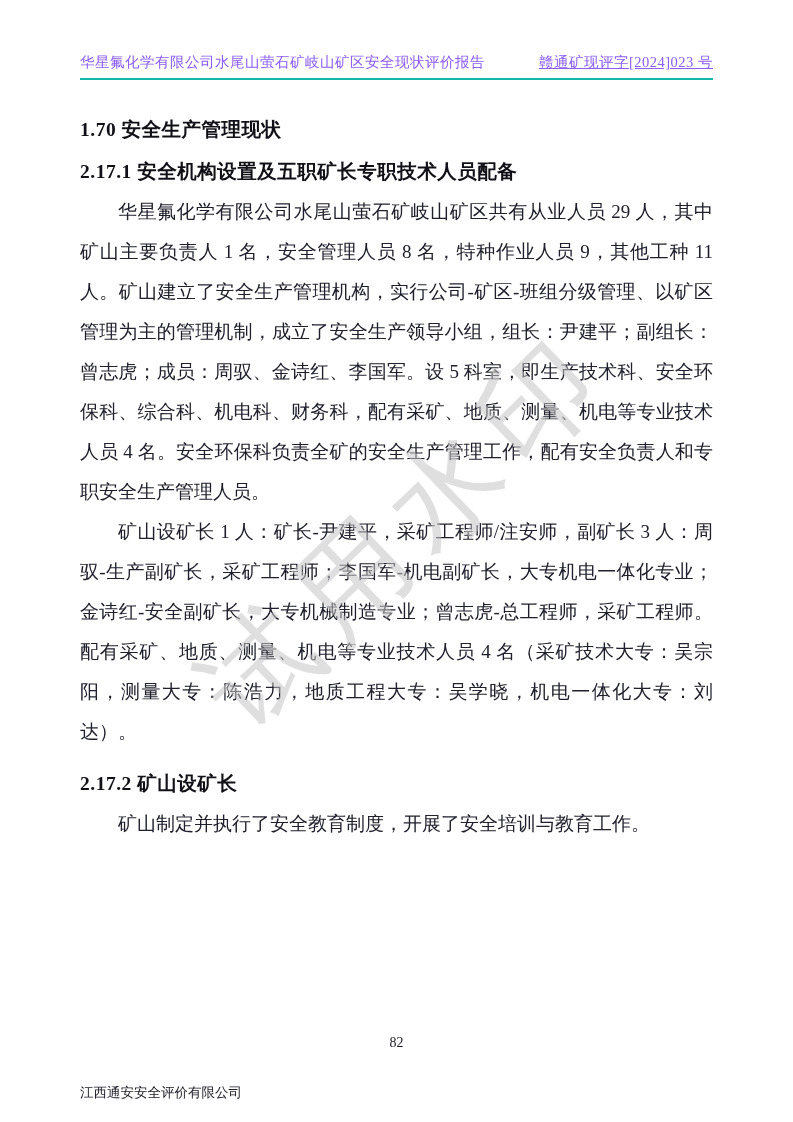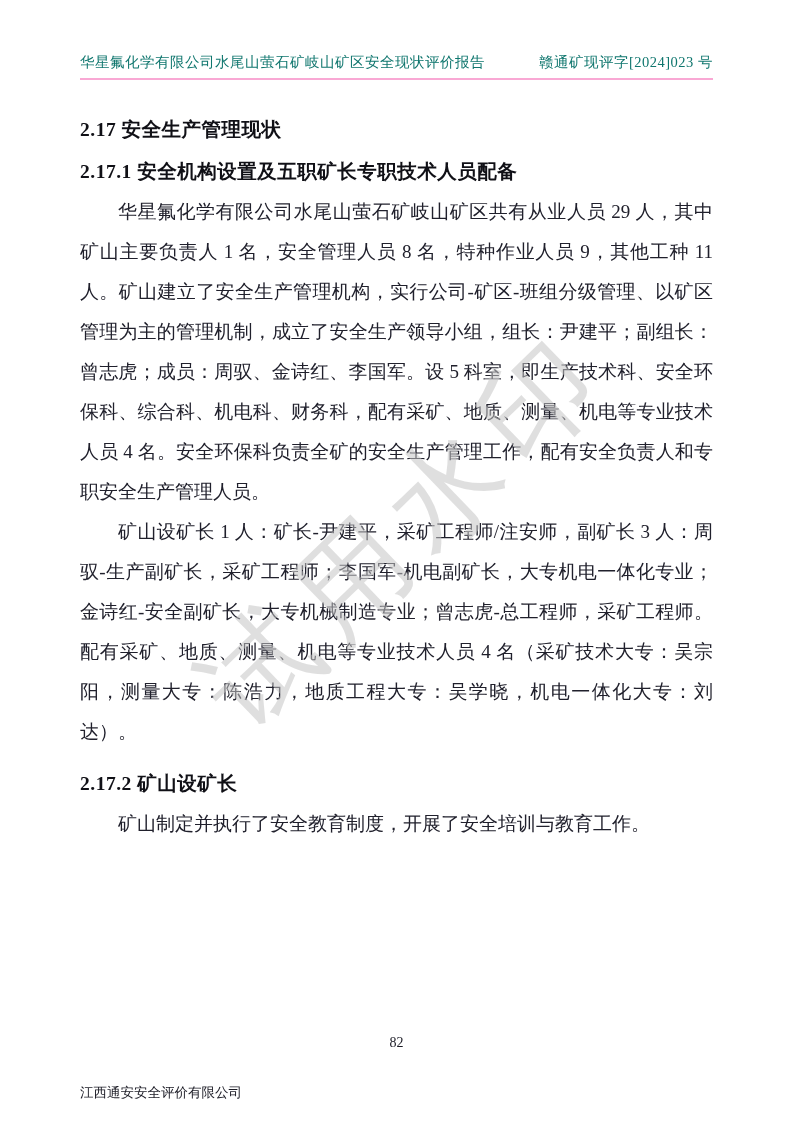--- a/index.html
+++ b/index.html
@@ -21,25 +21,25 @@
     position: absolute;
     top: 52px;
     left: 80px;
     width: 633px;
     display: flex;
     justify-content: space-between;
     align-items: flex-end;
     font-size: 14.5px;
     line-height: 20px;
     padding-bottom: 6px;
-    border-bottom: 2px solid #f9a8d4;
-    color: #0f766e;
+    border-bottom: 2px solid #14b8a6;
+    color: #8b5cf6;
   }
   .page-header .hdr-left { letter-spacing: 0.5px; }
-  .page-header .hdr-right { letter-spacing: 0.5px; }
+  .page-header .hdr-right { letter-spacing: 0.5px; text-decoration: underline; }
 
   
   .doc-main {
     position: absolute;
     top: 98px;
     left: 80px;
     width: 633px;
   }
   p.body {
     margin: 0;
@@ -101,21 +101,21 @@
 
 <div class="page">
 
   <header class="page-header">
     <span class="hdr-left">华星氟化学有限公司水尾山萤石矿岐山矿区安全现状评价报告</span>
     <span class="hdr-right">赣通矿现评字[2024]023 号</span>
   </header>
 
   <main class="doc-main">
 
-    <h2 class="sec">2.17 安全生产管理现状</h2>
+    <h2 class="sec">1.70 安全生产管理现状</h2>
 
     <h3 class="sec">2.17.1 安全机构设置及五职矿长专职技术人员配备</h3>
 
     <p class="body gap-before">华星氟化学有限公司水尾山萤石矿岐山矿区共有从业人员 29 人，其中矿山主要负责人 1 名，安全管理人员 8 名，特种作业人员 9，其他工种 11 人。矿山建立了安全生产管理机构，实行公司-矿区-班组分级管理、以矿区管理为主的管理机制，成立了安全生产领导小组，组长：尹建平；副组长：曾志虎；成员：周驭、金诗红、李国军。设 5 科室，即生产技术科、安全环保科、综合科、机电科、财务科，配有采矿、地质、测量、机电等专业技术人员 4 名。安全环保科负责全矿的安全生产管理工作，配有安全负责人和专职安全生产管理人员。</p>
 
     <p class="body gap-before">矿山设矿长 1 人：矿长-尹建平，采矿工程师/注安师，副矿长 3 人：周驭-生产副矿长，采矿工程师；李国军-机电副矿长，大专机电一体化专业；金诗红-安全副矿长，大专机械制造专业；曾志虎-总工程师，采矿工程师。配有采矿、地质、测量、机电等专业技术人员 4 名（采矿技术大专：吴宗阳，测量大专：陈浩力，地质工程大专：吴学晓，机电一体化大专：刘达）。</p>
 
     <h3 class="sec second">2.17.2 矿山设矿长</h3>
 
     <p class="body">矿山制定并执行了安全教育制度，开展了安全培训与教育工作。</p>

